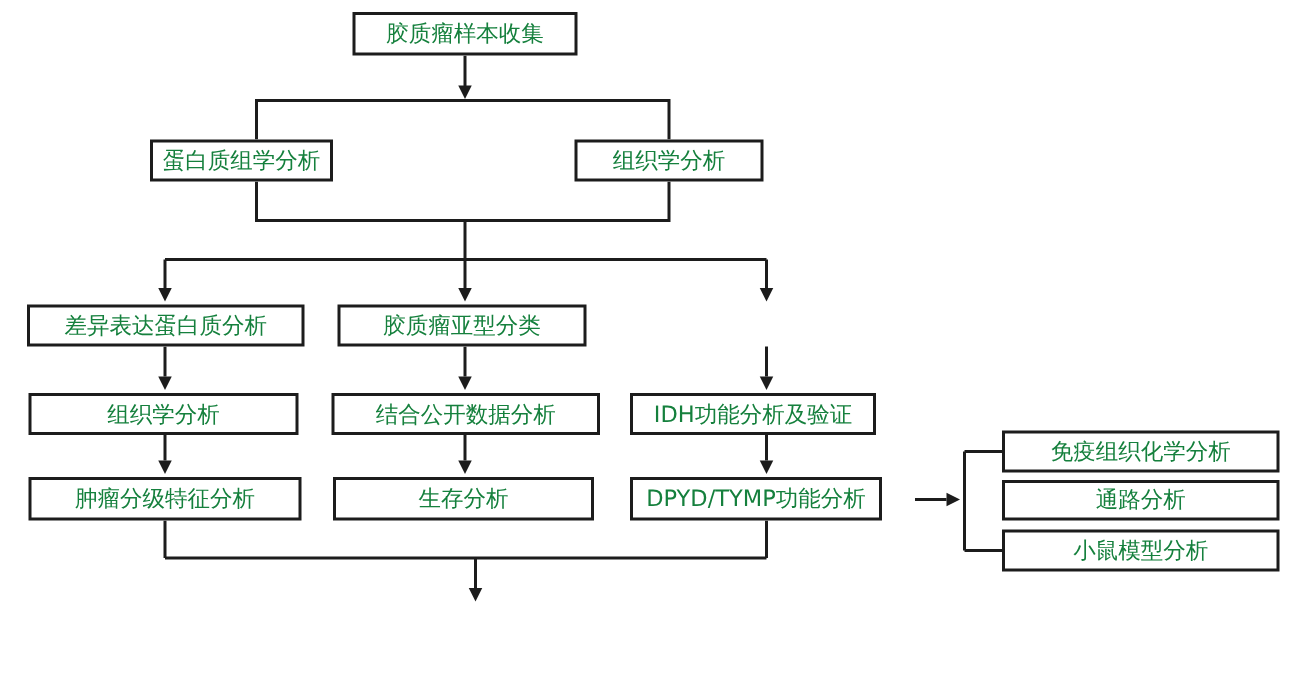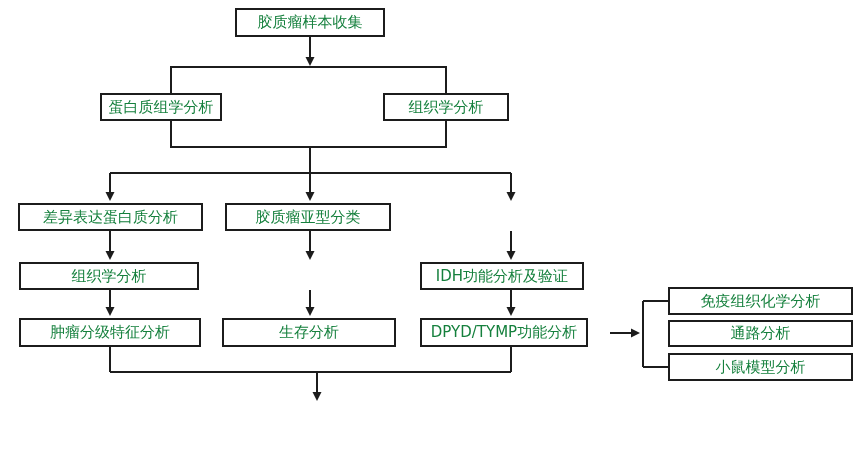--- a/index.html
+++ b/index.html
@@ -66,20 +66,21 @@
 
   <div class="node" style="left:235px;top:8px;width:150px;height:29px">胶质瘤样本收集</div>
 
   <div class="node" style="left:100px;top:93px;width:122px;height:28px">蛋白质组学分析</div>
   <div class="node" style="left:383px;top:93px;width:126px;height:28px">组织学分析</div>
 
   <div class="node" style="left:18px;top:203px;width:185px;height:28px">差异表达蛋白质分析</div>
   <div class="node" style="left:225px;top:203px;width:166px;height:28px">胶质瘤亚型分类</div>
 
   <div class="node" style="left:19px;top:262px;width:180px;height:28px">组织学分析</div>
+  <div class="node" style="left:221px;top:262px;width:179px;height:28px">结合公开数据分析</div>
   <div class="node" style="left:420px;top:262px;width:164px;height:28px">IDH功能分析及验证</div>
 
   <div class="node" style="left:19px;top:318px;width:182px;height:29px">肿瘤分级特征分析</div>
   <div class="node" style="left:222px;top:318px;width:174px;height:29px">生存分析</div>
   <div class="node" style="left:420px;top:318px;width:168px;height:29px">DPYD/TYMP功能分析</div>
 
   <div class="node" style="left:668px;top:287px;width:185px;height:28px">免疫组织化学分析</div>
   <div class="node" style="left:668px;top:320px;width:185px;height:27px">通路分析</div>
   <div class="node" style="left:668px;top:353px;width:185px;height:28px">小鼠模型分析</div>
 

